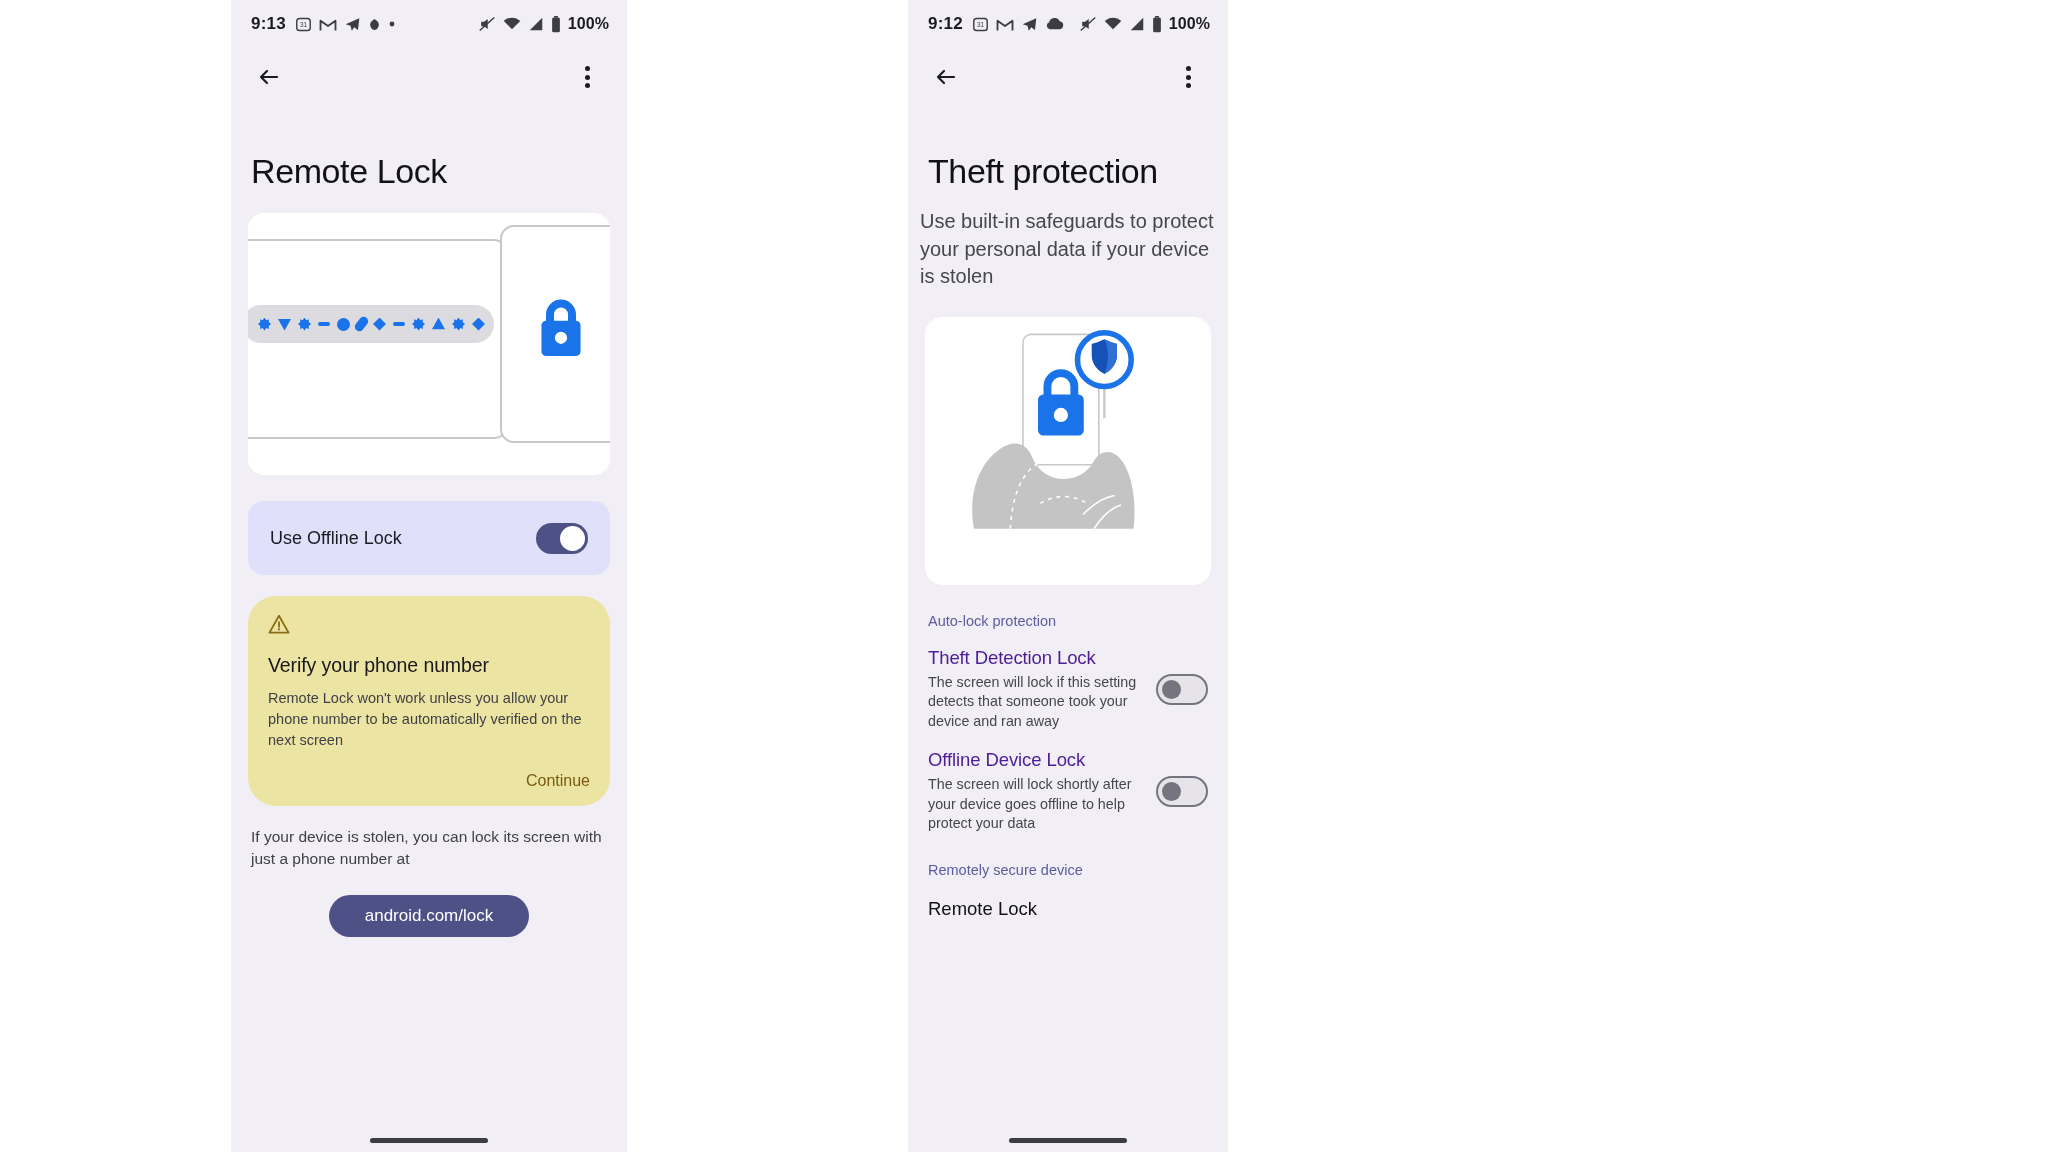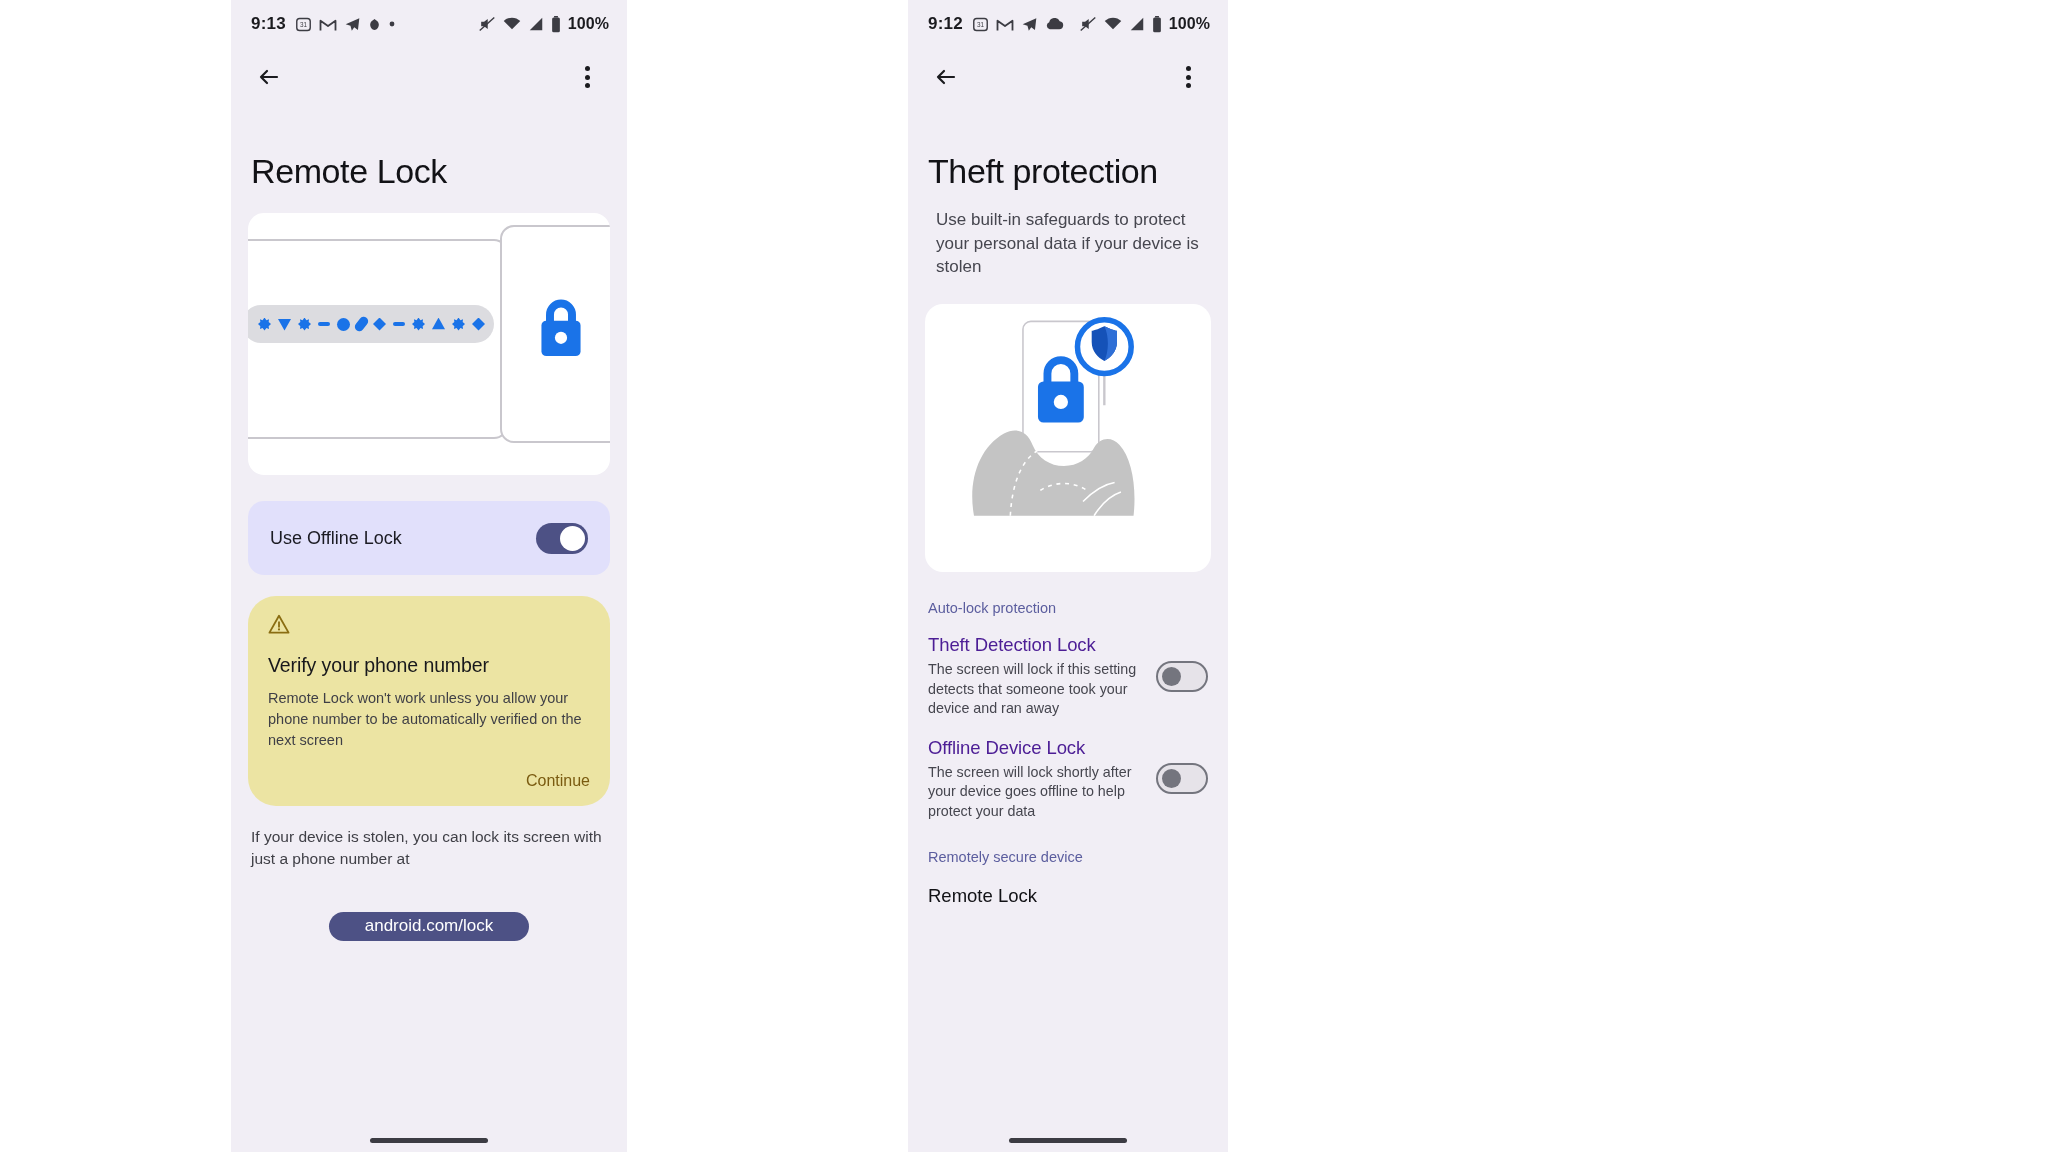--- a/index.html
+++ b/index.html
@@ -87,24 +87,24 @@
     color: #121216;
     font-weight: 400;
     letter-spacing: -0.4px;
     padding: 0 20px;
     margin-top: 46px;
     line-height: 1.15;
   }
   .phone-right .page-title { margin-top: 46px; }
 
   .page-sub {
-    font-size: 17px;
+    font-size: 20px;
     line-height: 1.38;
     color: #46464f;
-    padding: 0 28px;
+    padding: 0 12px;
     margin-top: 17px;
     max-width: 380px;
   }
 
   
   .illus-card {
     margin: 22px 17px 0 17px;
     background: #ffffff;
     border-radius: 16px;
     position: relative;
@@ -238,23 +238,23 @@
 
   
   .foot-note {
     font-size: 15.5px;
     line-height: 1.4;
     color: #3f3f46;
     padding: 0 20px;
     margin-top: 20px;
   }
   .url-btn {
-    margin: 42px auto 0 auto;
+    margin: 25px auto 0 auto;
     width: 200px;
-    height: 29px;
+    height: 42px;
     background: #4d5185;
     color: #fff;
     border-radius: 21px;
     display: flex;
     align-items: center;
     justify-content: center;
     font-size: 17px;
     cursor: pointer;
   }
 

